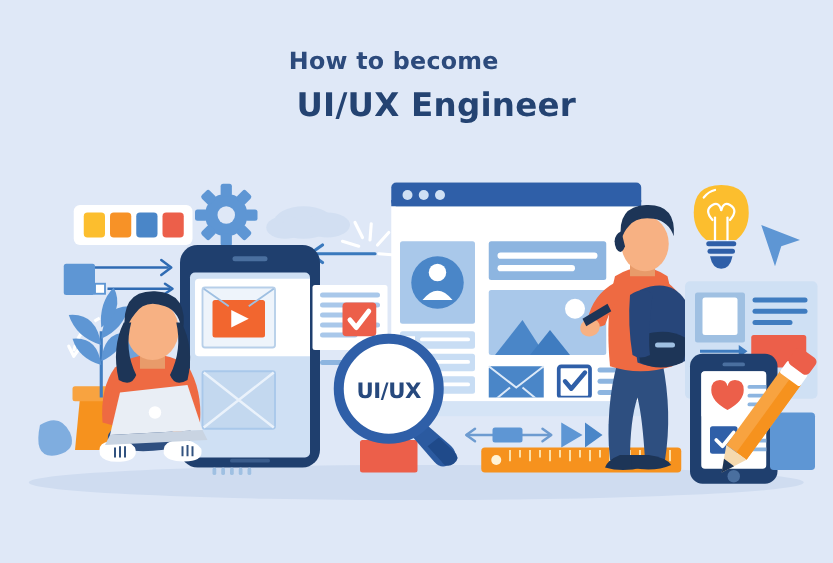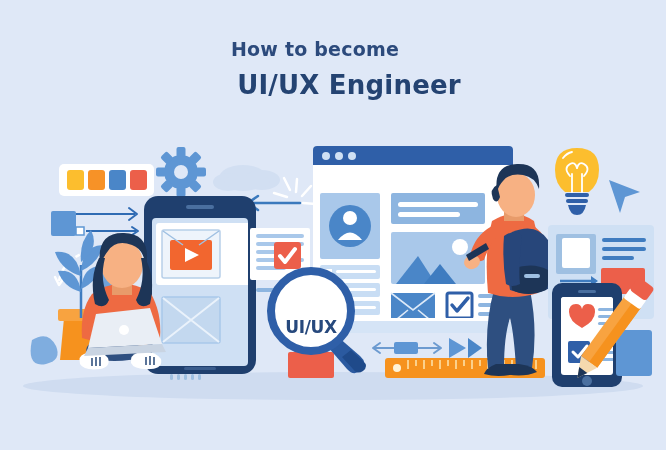--- a/index.html
+++ b/index.html
@@ -19,21 +19,21 @@
     position:absolute;left:0;top:38px;width:630px;text-align:center;
     font-family:"DejaVu Sans", sans-serif;
     font-size:19px;font-weight:bold;color:#2c4a7c;letter-spacing:.2px;
   }
   .h-big{
     position:absolute;left:16px;top:70px;width:666px;text-align:center;
     font-family:"DejaVu Sans", sans-serif;
     font-size:26px;font-weight:bold;color:#244372;letter-spacing:.2px;
   }
   .uiux-label{
-    position:absolute;left:272px;top:317px;width:78px;text-align:center;
+    position:absolute;left:272px;top:303px;width:78px;text-align:center;
     font-family:"DejaVu Sans", sans-serif;
     font-size:17px;font-weight:bold;color:#27497d;letter-spacing:-.3px;
   }
 </style>
 </head>
 <body>
 
 <div id="stage">
 
   <svg id="art" viewBox="0 0 666 450">

